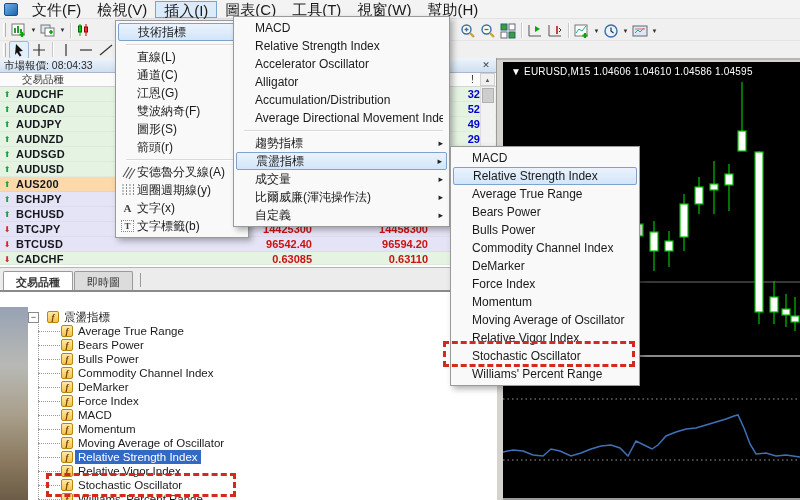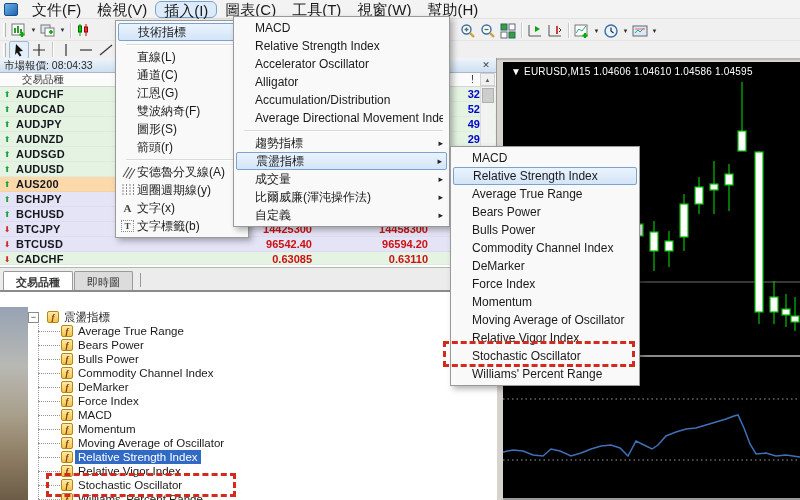--- a/index.html
+++ b/index.html
@@ -3,21 +3,21 @@
 <meta charset="utf-8">
 <style>
   * { margin:0; padding:0; box-sizing:border-box; }
   html,body { width:800px; height:500px; overflow:hidden; }
   body { font-family:"Liberation Sans","DejaVu Sans",sans-serif; background:#f0f0f0; position:relative; font-size:12px; color:#1a1a1a; }
 
   
   #menubar { position:absolute; left:0; top:0; width:800px; height:19px; background:#f3f3f3; border-bottom:1px solid #e2e2e2; display:flex; align-items:center; font-size:15px; }
   #app-icon { width:14px; height:13px; margin:0 6px 0 4px; background:linear-gradient(135deg,#6db3e8,#1f63b0); border:1px solid #155089; border-radius:2px; }
   .menu-item { padding:2px 8px; height:17px; line-height:14px; }
-  .menu-item.active { background:#dcebfa; border:1px solid #7da2ce; border-radius:6px; }
+  .menu-item.active { background:#dcebfa; border:1px solid #7da2ce; border-radius:0; }
 
   .tb { position:absolute; background:#f0f0f0; display:flex; align-items:center; }
   #toolbar1 { left:0; top:20px; width:800px; height:21px; border-bottom:1px solid #e5e5e5; }
   #toolbar2 { left:0; top:41px; width:800px; height:17px; }
   .grip { width:3px; height:14px; border-left:1px solid #fff; border-right:1px solid #b5b5b5; margin:0 3px; }
   .tbtn { width:20px; height:18px; display:flex; align-items:center; justify-content:center; border:1px solid transparent; border-radius:2px; }
   .tbtn.pressed { border-color:#9db8d4; background:#e4effa; }
   .tcaret { width:9px; height:18px; display:flex; align-items:center; justify-content:center; font-size:6px; color:#333; }
   .tsep { width:1px; height:15px; background:#c8c8c8; margin:0 3px; box-shadow:1px 0 0 #fff; }
   #toolbar-right { position:absolute; left:458px; top:0; height:21px; display:flex; align-items:center; }

